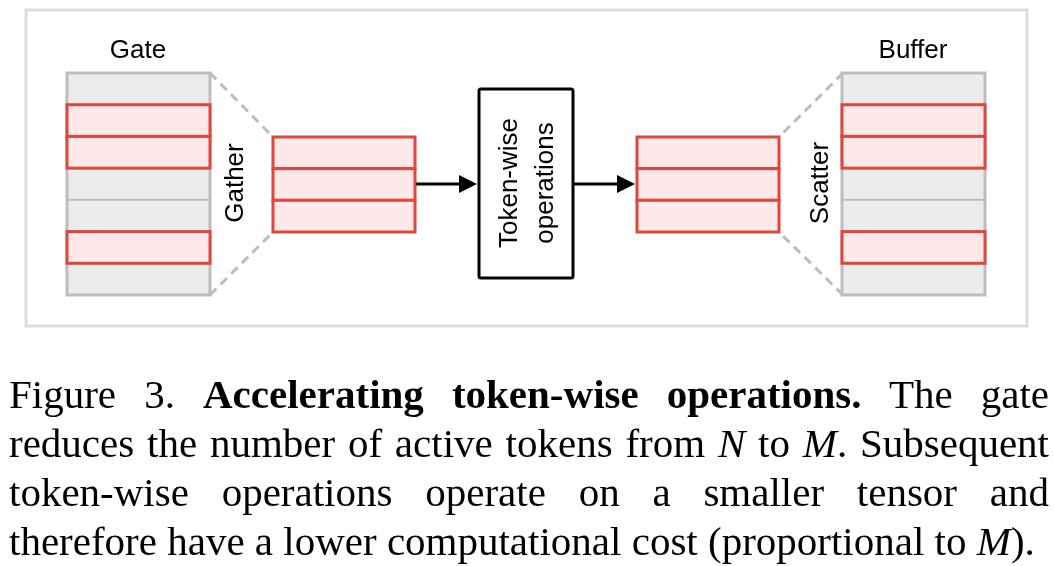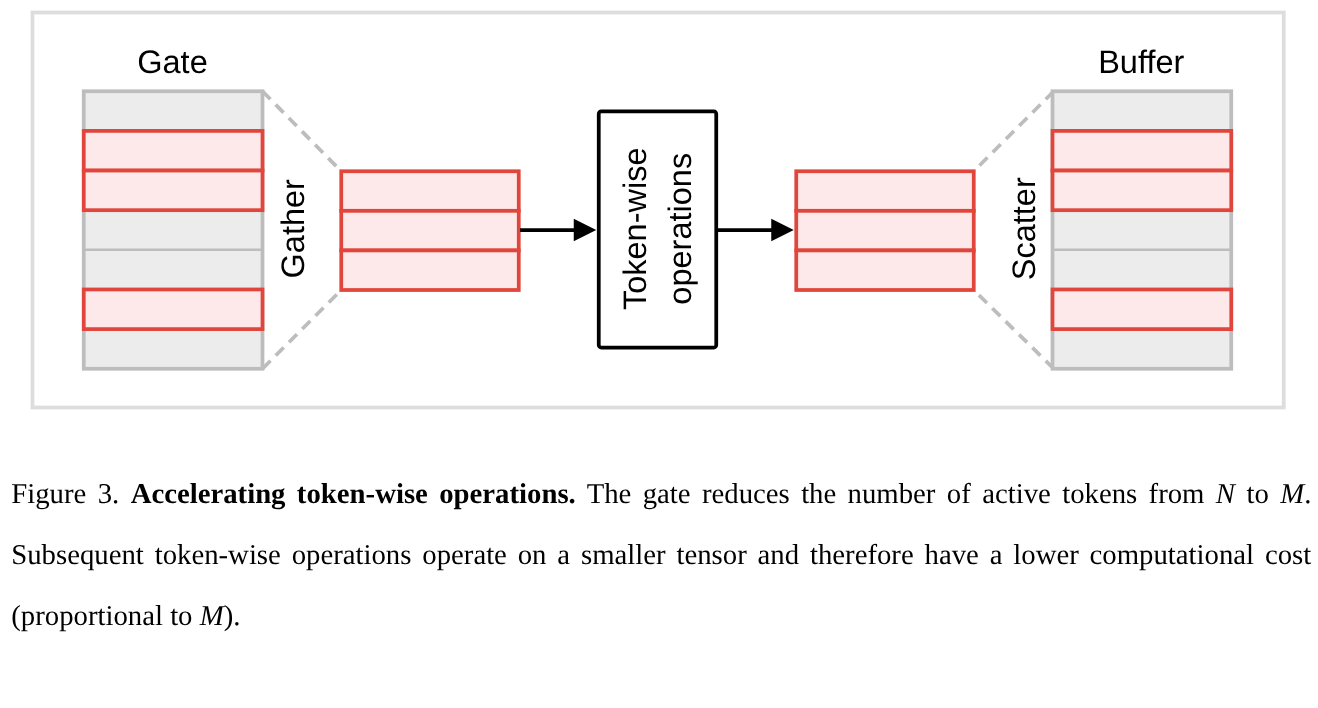--- a/index.html
+++ b/index.html
@@ -1,21 +1,21 @@
 <!DOCTYPE html>
 <html><head>
 <meta charset="utf-8">
 <style>
   html, body { margin: 0; padding: 0; background: #ffffff; }
   body { width: 1054px; height: 566px; position: relative; overflow: hidden; }
   #diagram { position: absolute; left: 0; top: 0; }
   .label { font-family: "Liberation Sans", sans-serif; fill: #000; }
   #caption {
     position: absolute; left: 9px; top: 370px; width: 1040px;
-    font-family: "Liberation Serif", serif; font-size: 23px; line-height: 49px;
+    font-family: "Liberation Serif", serif; font-size: 41px; line-height: 49px;
     color: #000; text-align: justify; text-align-last: left;
   }
   #caption b { font-weight: bold; }
   #caption i { font-style: italic; }
 </style>
 </head>
 <body>
 
 <svg id="diagram" width="1054" height="340" viewBox="0 0 1054 340">
   <rect x="26" y="10" width="1001" height="316" fill="#ffffff" stroke="#dddddd" stroke-width="3"></rect>

